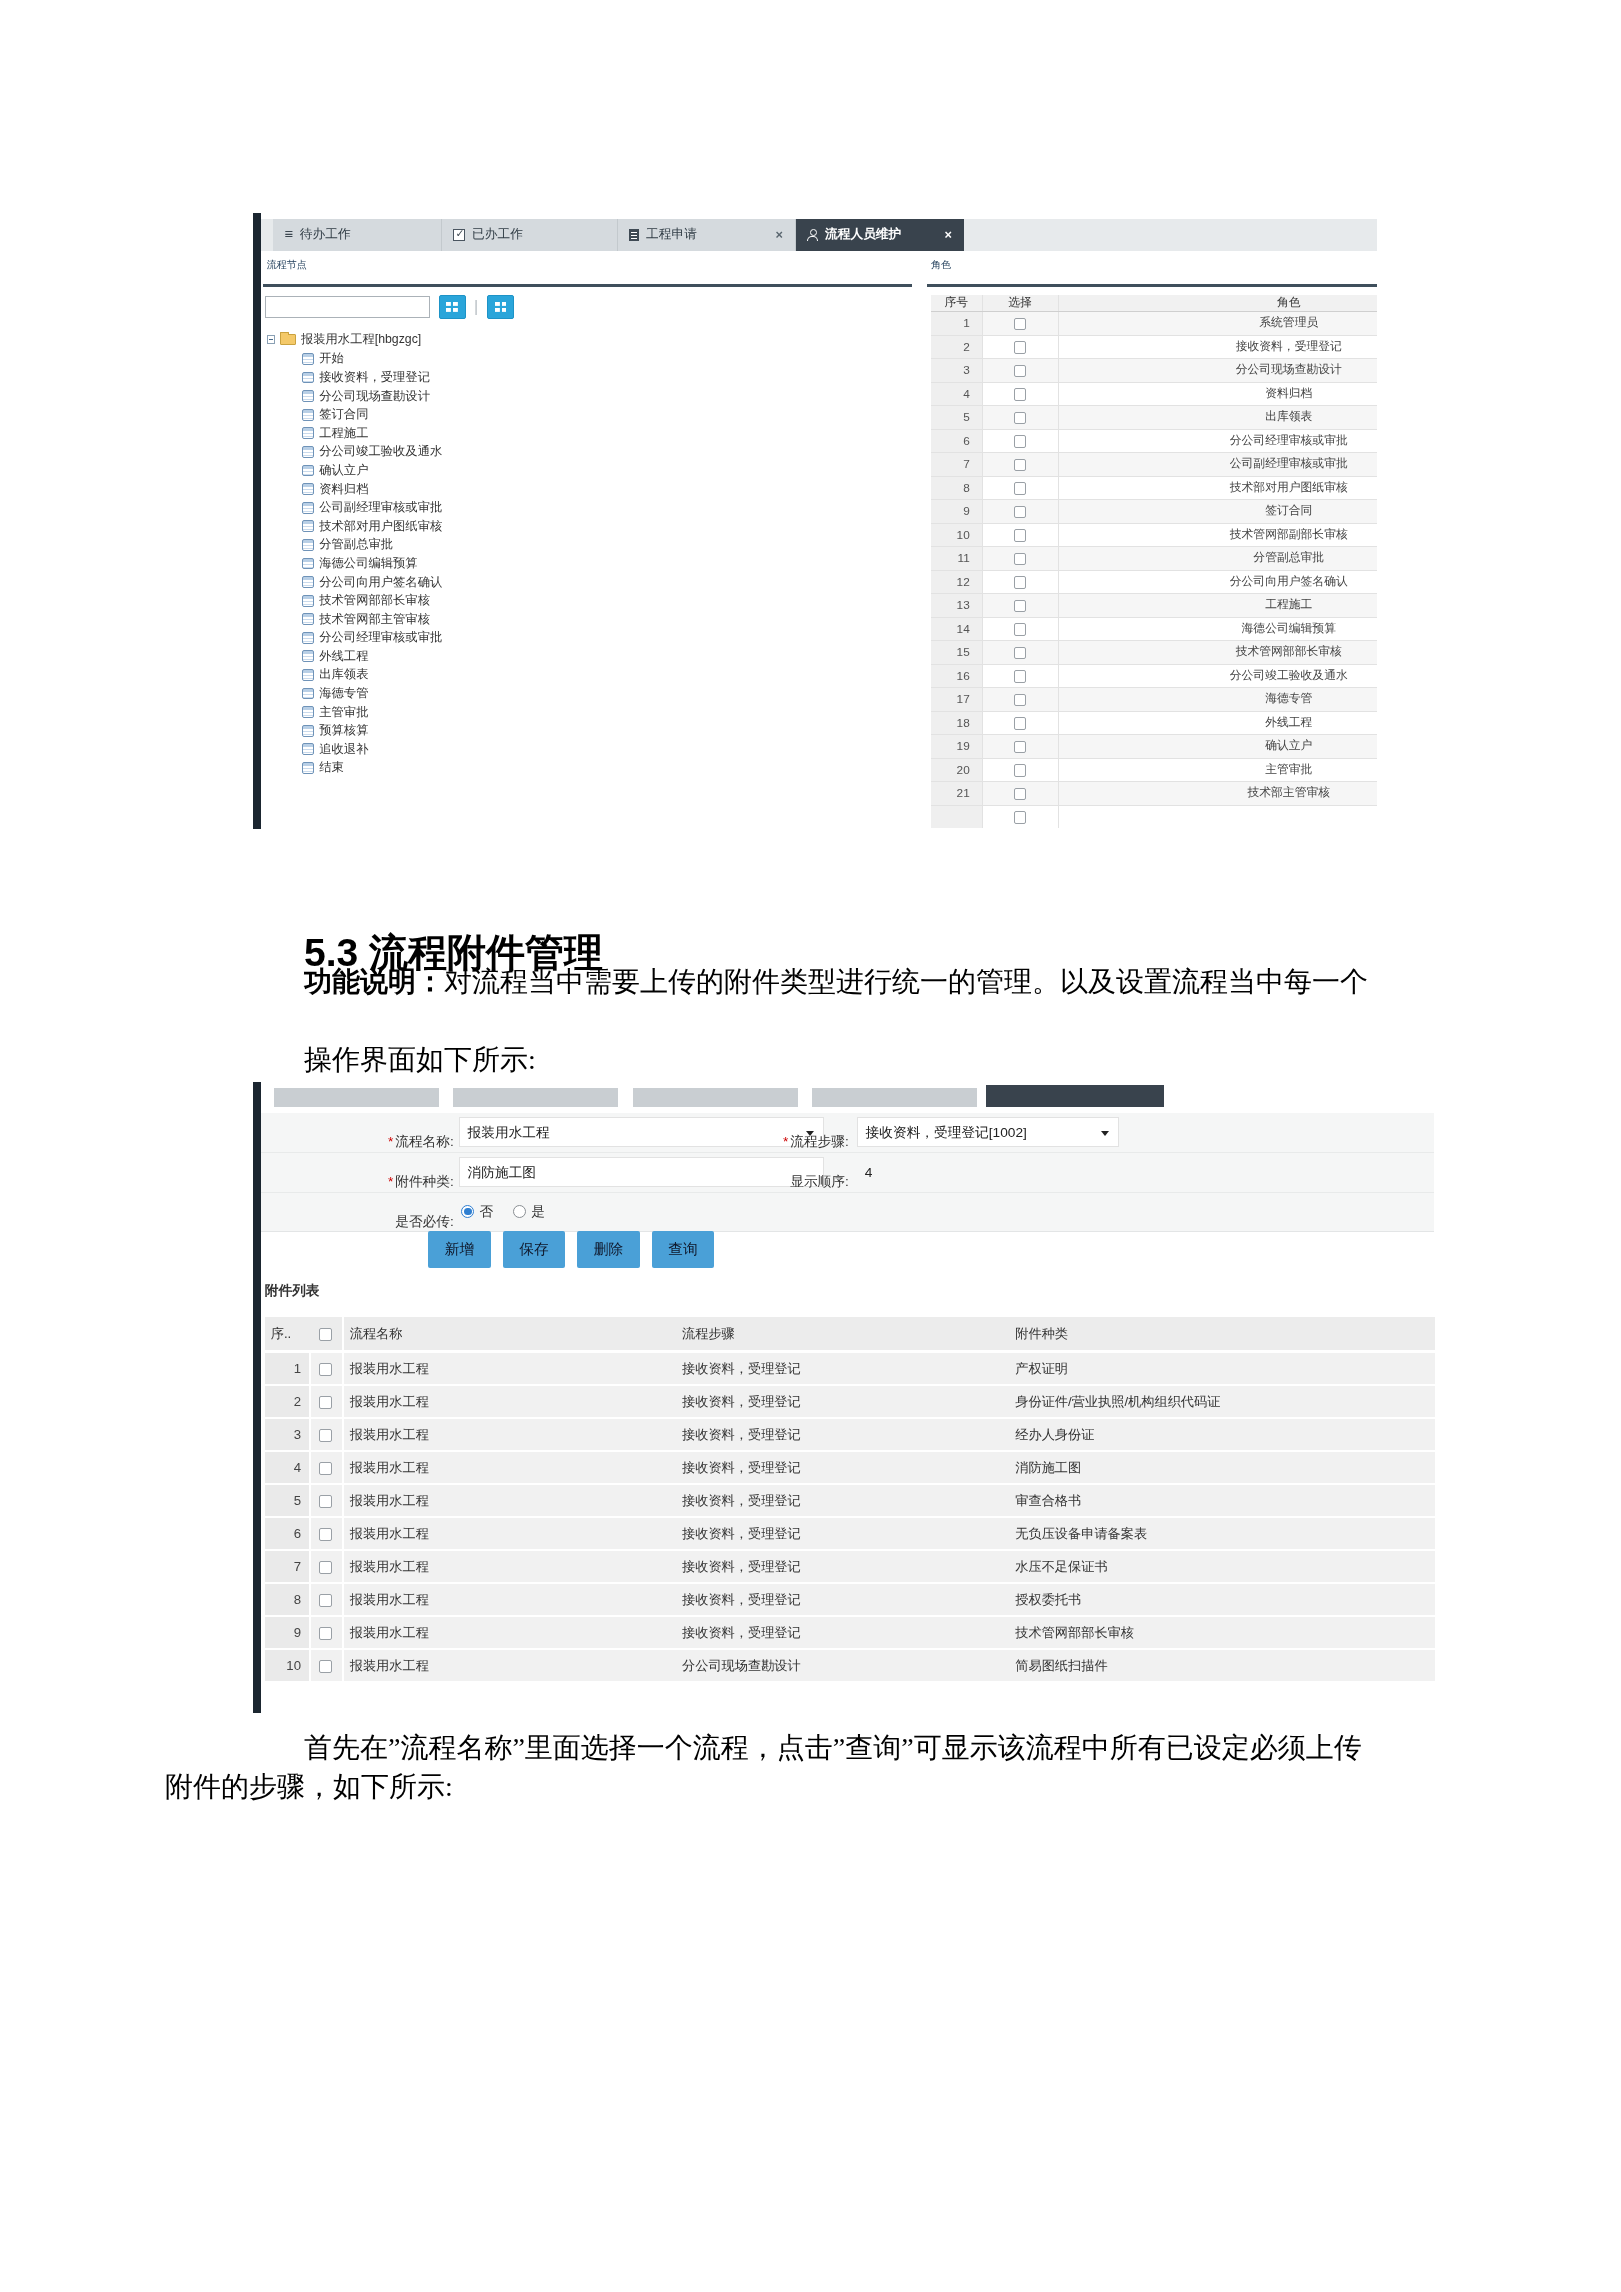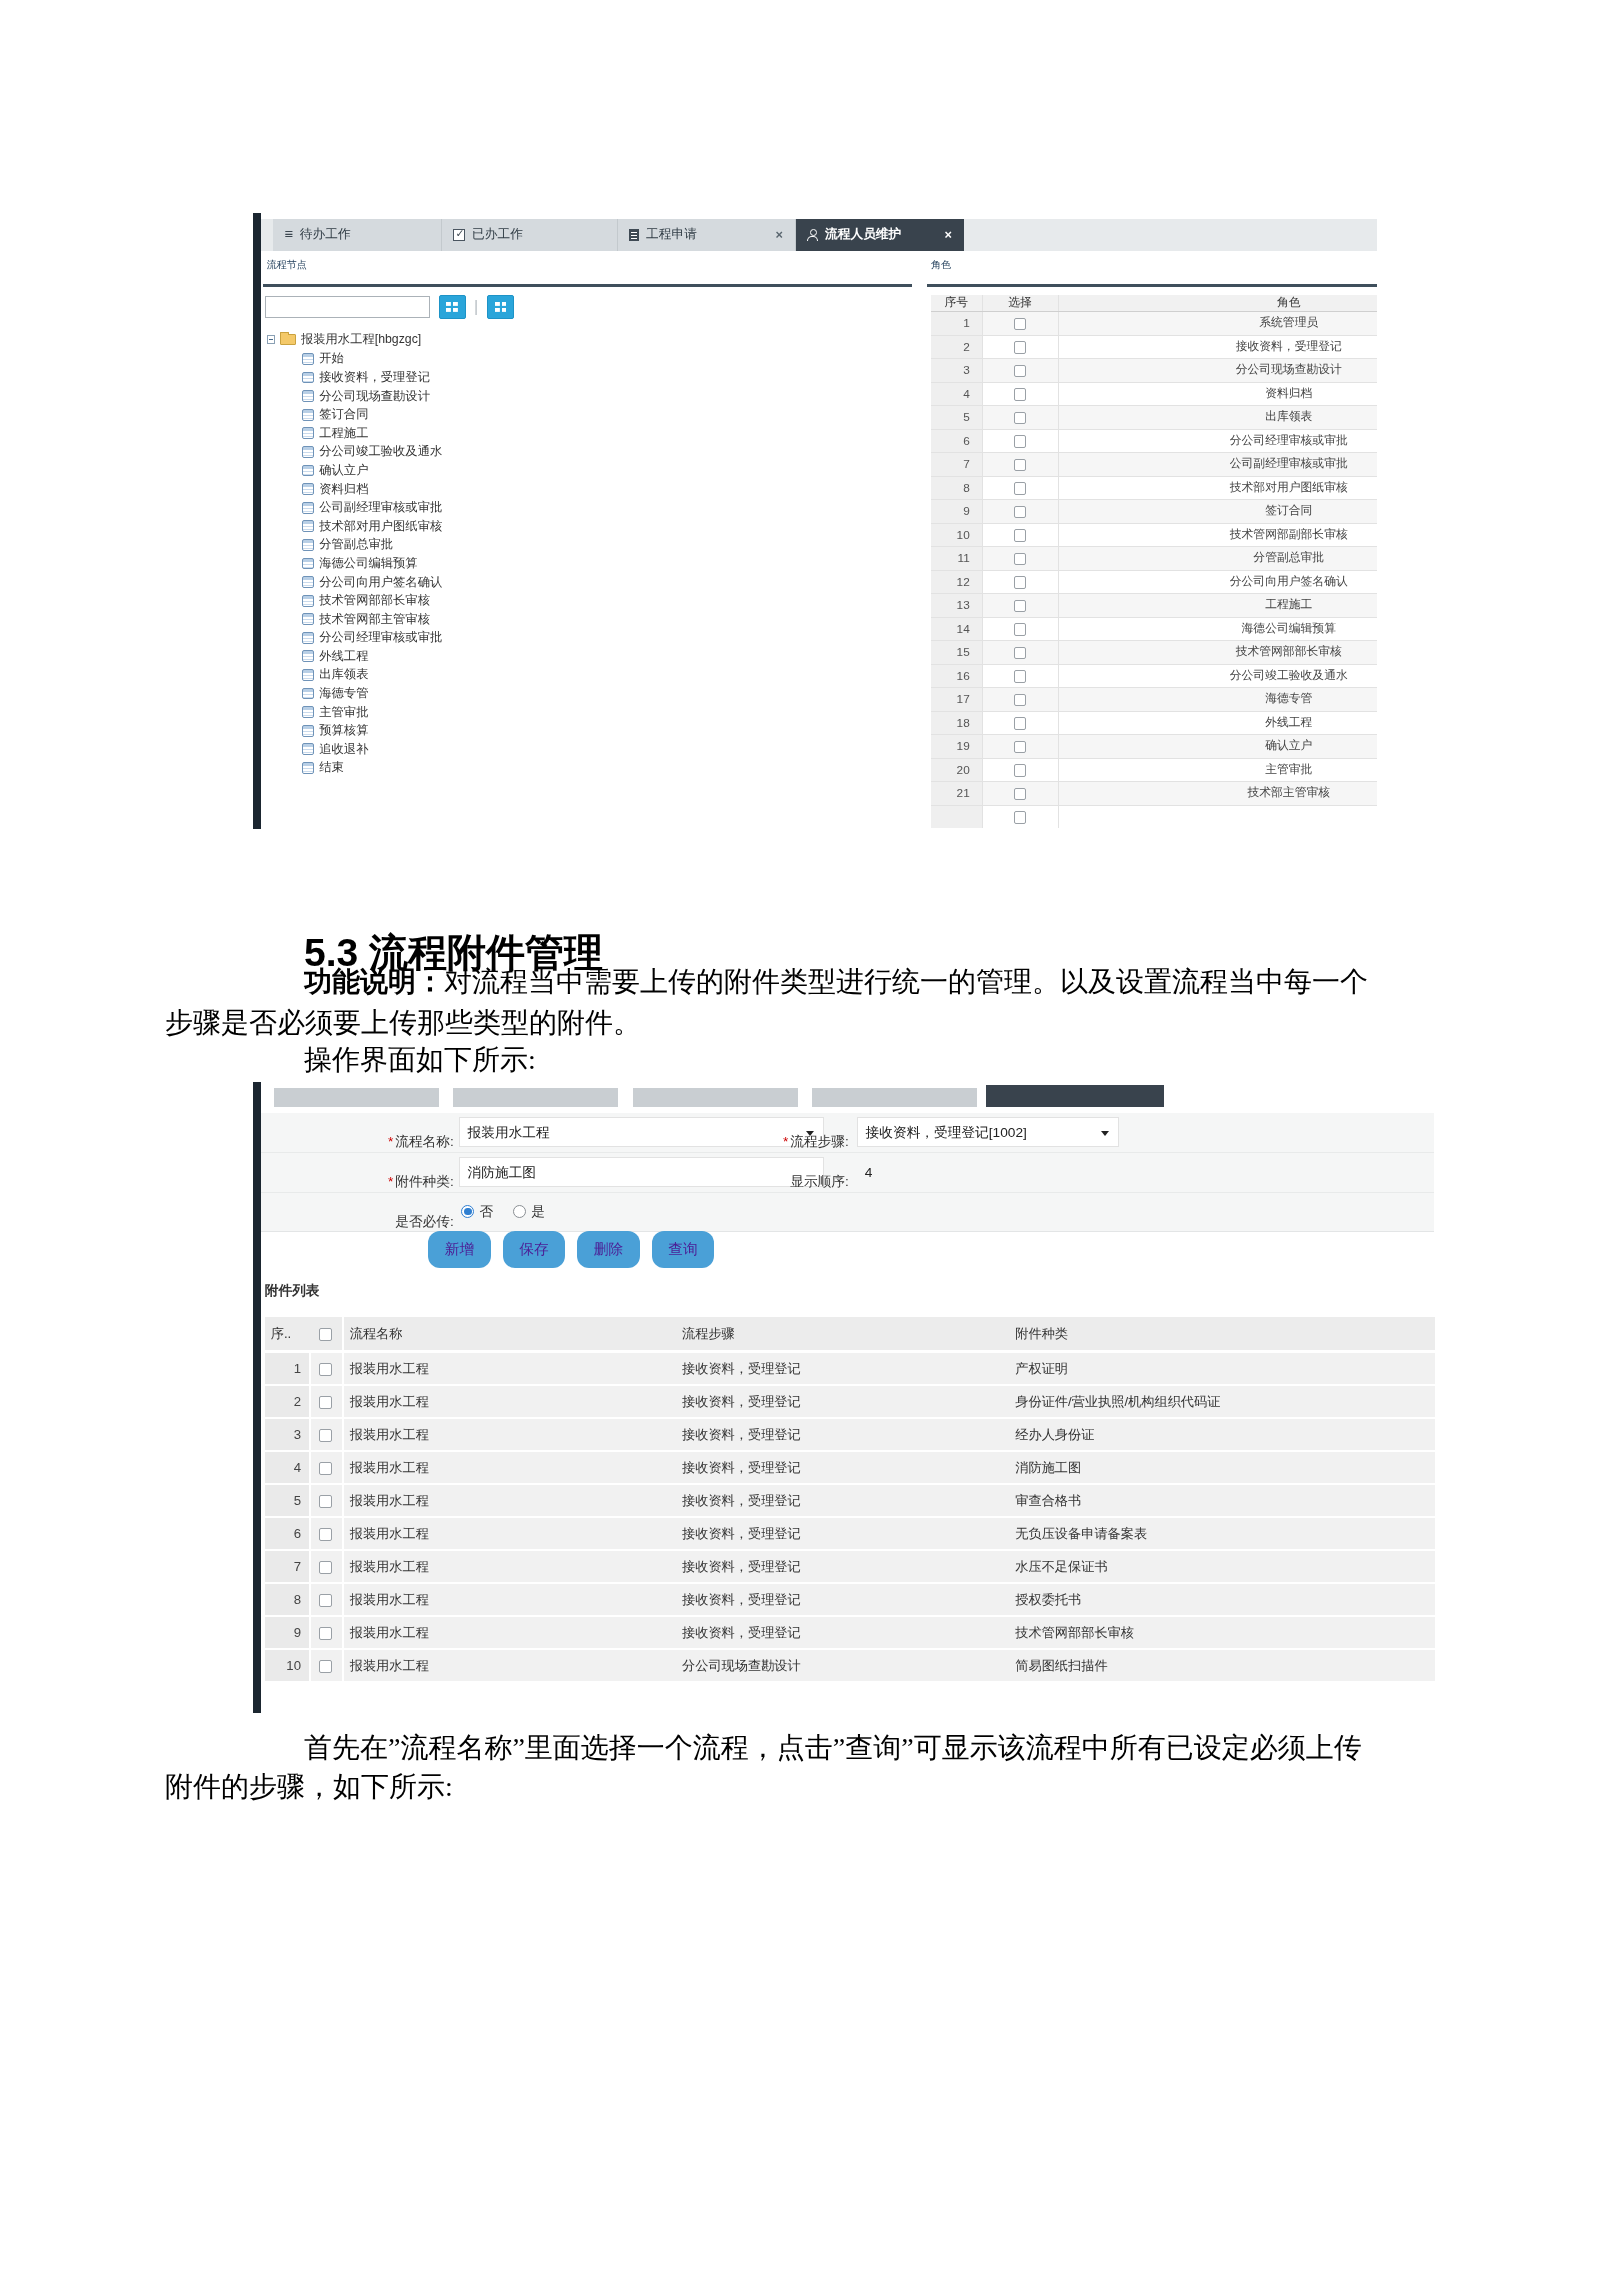--- a/index.html
+++ b/index.html
@@ -121,21 +121,21 @@
   .radio-group{position:absolute;left:200px;top:0;height:37px;display:flex;align-items:center;gap:19.6px;}
   .ropt{display:flex;align-items:center;gap:4.9px;cursor:pointer;}
   .rad{display:inline-block;width:13.7px;height:13.7px;border:1px solid #8a8f94;border-radius:50%;
        background:#fff;position:relative;box-sizing:border-box;}
   .rad.sel{border-color:#2f7fd1;}
   .rad.sel::after{content:"";position:absolute;left:2px;top:2px;width:7.8px;height:7.8px;border-radius:50%;
        background:#2f7fd1;}
   .rtext{font-size:13.7px;color:#333;}
 
   .btn-row{position:absolute;left:175px;top:149px;display:flex;gap:11.8px;}
-  .blue-btn{height:37px;padding:0 16.7px;background:#4aa0d7;color:#4c1d95;border:none;border-radius:12px;
+  .blue-btn{height:37px;padding:0 16.7px;background:#4aa0d7;color:#0f172a;border:none;border-radius:2px;
             font-size:14.7px;font-family:inherit;cursor:pointer;}
   .list-title{position:absolute;left:11.8px;top:200px;font-size:13.7px;font-weight:bold;color:#333;}
 
   .attach-table{position:absolute;left:11.8px;top:235px;border-collapse:collapse;table-layout:fixed;
                 width:1225px;font-size:13.2px;color:#333;}
   .attach-table col.a1{width:45px;} .attach-table col.a2{width:33px;}
   .attach-table col.a3{width:333px;} .attach-table col.a4{width:333px;} .attach-table col.a5{width:480px;}
   .attach-table th{height:31px;background:#ececec;border-bottom:3.9px solid #fff;font-weight:normal;
                    text-align:left;padding-left:5.9px;}
   .attach-table td{height:29px;background:#f1f1f1;border-bottom:2.9px solid #fff;padding-left:5.9px;}
@@ -405,21 +405,20 @@
             </tr>
           </tbody>
       </table>
     </div>
   </section>
 
   <h2 class="heading">5.3 流程附件管理</h2>
   <div class="para p1l1">
     <b>功能说明：</b><span>对流程当中需要上传的附件类型进行统一的管理。以及设置流程当中每一个</span>
   </div>
-  <div class="para p1l2">步骤是否必须要上传那些类型的附件。</div>
   <div class="para p1l3">操作界面如下所示:</div>
 
   <section class="shot s2">
     <div class="vbar"></div>
     <div class="tabstrip2">
       <span class="ctab t1"></span>
       <span class="ctab t2"></span>
       <span class="ctab t3"></span>
       <span class="ctab t4"></span>
       <span class="ctab dark"></span>

